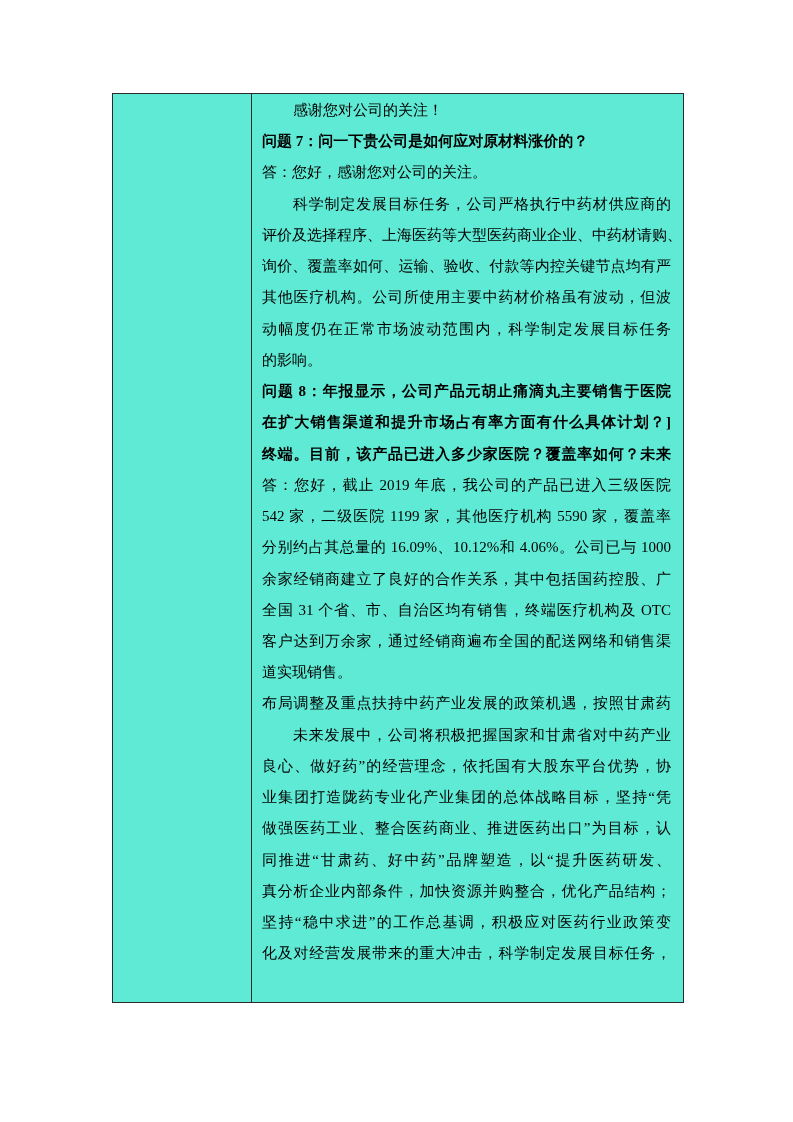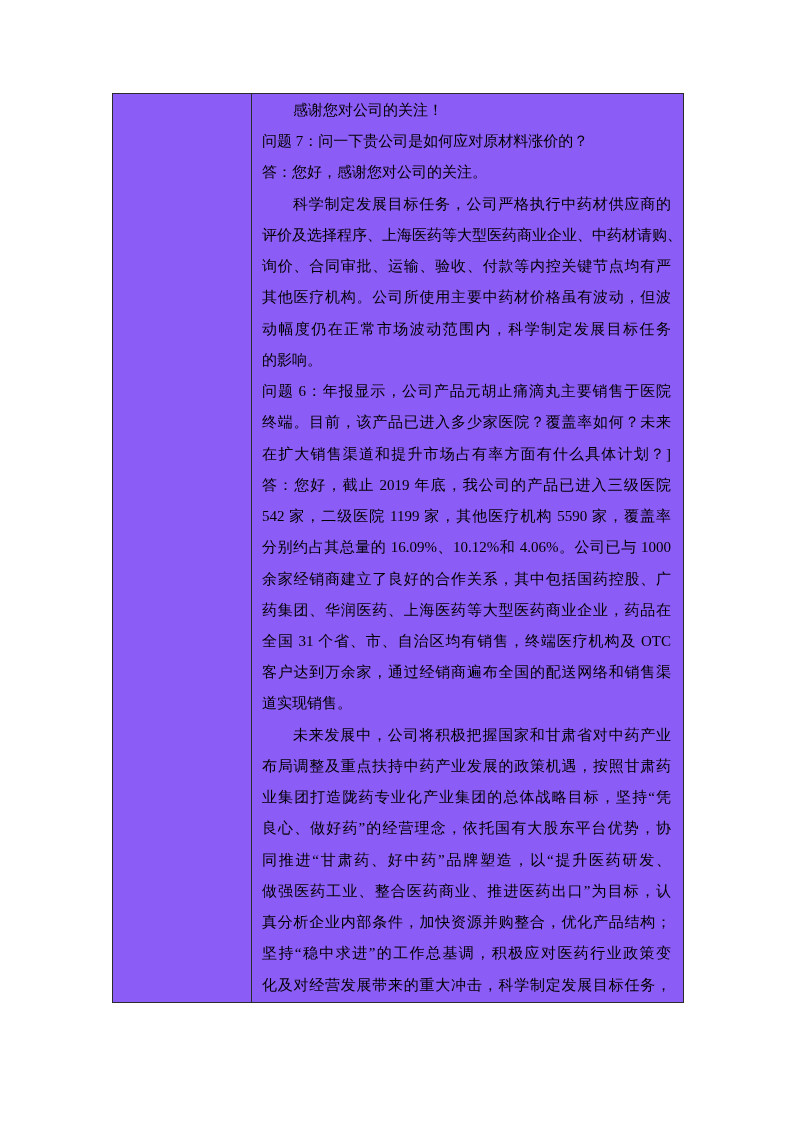--- a/index.html
+++ b/index.html
@@ -13,21 +13,21 @@
   }
   .doc-table {
     position: absolute;
     left: 112px;
     top: 93px;
     width: 572px;
     height: 910px;
     border: 1px solid #2b2b2b;
     box-sizing: border-box;
     display: flex;
-    background: #8b5cf6;
+    background: #5eead4;
   }
   .cell-left {
     width: 139px;
     border-right: 1px solid #2b2b2b;
     box-sizing: border-box;
     flex: 0 0 auto;
   }
   .cell-right {
     flex: 1 1 auto;
     box-sizing: border-box;
@@ -37,66 +37,65 @@
   .paragraph { margin: 0; }
   .line {
     font-size: 15px;
     line-height: 31.24px;
     color: #000000;
     white-space: nowrap;
     text-align: justify;
     text-align-last: justify;
   }
   .line.last { text-align-last: left; }
-  .line.bold { font-weight: normal; }
+  .line.bold { font-weight: bold; }
   .line.indent { padding-left: 31px; }
 </style>
 </head>
 <body>
 
 <div class="doc-table">
   <div class="cell-left"></div>
   <div class="cell-right">
       <div class="paragraph">
         <div class="line indent last">感谢您对公司的关注！</div>
       </div>
       <div class="paragraph">
         <div class="line bold last">问题 7：问一下贵公司是如何应对原材料涨价的？</div>
       </div>
       <div class="paragraph">
         <div class="line last">答：您好，感谢您对公司的关注。</div>
       </div>
       <div class="paragraph">
         <div class="line indent">科学制定发展目标任务，公司严格执行中药材供应商的</div>
         <div class="line">评价及选择程序、上海医药等大型医药商业企业、中药材请购、</div>
-        <div class="line">询价、合同审批、运输、验收、付款等内控关键节点均有严</div>
+        <div class="line">询价、覆盖率如何、运输、验收、付款等内控关键节点均有严</div>
         <div class="line">其他医疗机构。公司所使用主要中药材价格虽有波动，但波</div>
         <div class="line">动幅度仍在正常市场波动范围内，科学制定发展目标任务</div>
         <div class="line last">的影响。</div>
       </div>
       <div class="paragraph">
-        <div class="line bold">问题 6：年报显示，公司产品元胡止痛滴丸主要销售于医院</div>
+        <div class="line bold">问题 8：年报显示，公司产品元胡止痛滴丸主要销售于医院</div>
+        <div class="line bold">在扩大销售渠道和提升市场占有率方面有什么具体计划？]</div>
         <div class="line bold">终端。目前，该产品已进入多少家医院？覆盖率如何？未来</div>
-        <div class="line bold">在扩大销售渠道和提升市场占有率方面有什么具体计划？]</div>
       </div>
       <div class="paragraph">
         <div class="line">答：您好，截止 2019 年底，我公司的产品已进入三级医院</div>
         <div class="line">542 家，二级医院 1199 家，其他医疗机构 5590 家，覆盖率</div>
         <div class="line">分别约占其总量的 16.09%、10.12%和 4.06%。公司已与 1000</div>
         <div class="line">余家经销商建立了良好的合作关系，其中包括国药控股、广</div>
-        <div class="line">药集团、华润医药、上海医药等大型医药商业企业，药品在</div>
         <div class="line">全国 31 个省、市、自治区均有销售，终端医疗机构及 OTC</div>
         <div class="line">客户达到万余家，通过经销商遍布全国的配送网络和销售渠</div>
         <div class="line last">道实现销售。</div>
       </div>
       <div class="paragraph">
+        <div class="line">布局调整及重点扶持中药产业发展的政策机遇，按照甘肃药</div>
         <div class="line indent">未来发展中，公司将积极把握国家和甘肃省对中药产业</div>
-        <div class="line">布局调整及重点扶持中药产业发展的政策机遇，按照甘肃药</div>
+        <div class="line">良心、做好药”的经营理念，依托国有大股东平台优势，协</div>
         <div class="line">业集团打造陇药专业化产业集团的总体战略目标，坚持“凭</div>
-        <div class="line">良心、做好药”的经营理念，依托国有大股东平台优势，协</div>
+        <div class="line">做强医药工业、整合医药商业、推进医药出口”为目标，认</div>
         <div class="line">同推进“甘肃药、好中药”品牌塑造，以“提升医药研发、</div>
-        <div class="line">做强医药工业、整合医药商业、推进医药出口”为目标，认</div>
         <div class="line">真分析企业内部条件，加快资源并购整合，优化产品结构；</div>
         <div class="line">坚持“稳中求进”的工作总基调，积极应对医药行业政策变</div>
         <div class="line">化及对经营发展带来的重大冲击，科学制定发展目标任务，</div>
       </div>
     </div>
 </div>
 
 </body></html>

